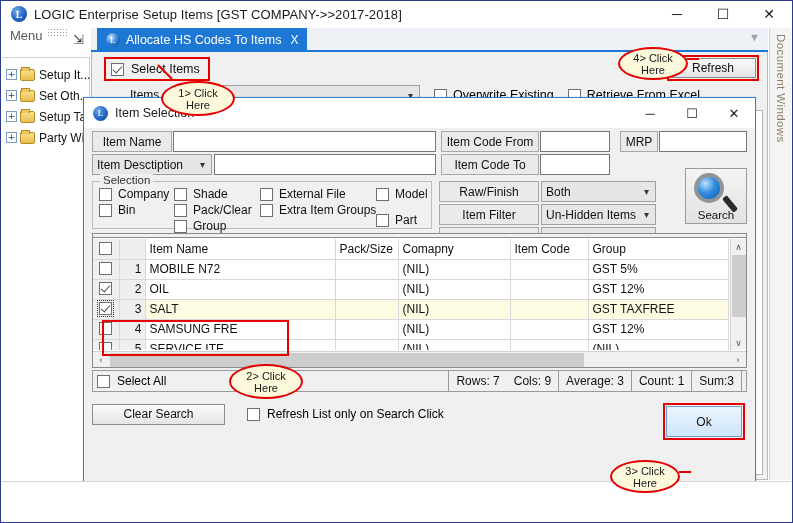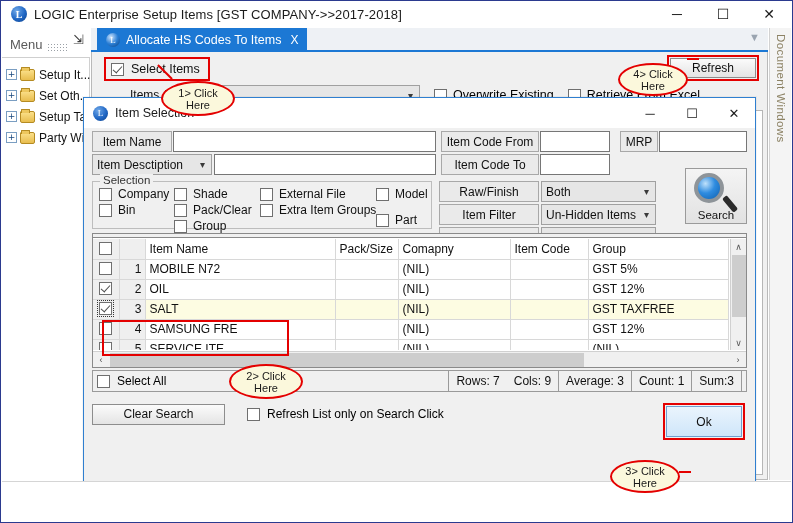--- a/index.html
+++ b/index.html
@@ -38,21 +38,21 @@
     display: flex; align-items: center;
   }
   .app-winbtn {
     width: 46px; height: 26px; display: flex; align-items: center; justify-content: center;
     color: #1b1b1b; font-size: 14px;
   }
 
   
   .menu-strip {
     position: absolute; left: 1px; top: 27px; width: 88px; height: 24px;
-    display: flex; align-items: flex-end; background: #ffffff;
+    display: flex; align-items: flex-start; background: #ffffff;
   }
   .menu-label { font-size: 13px; color: #5a5a5a; margin-left: 8px; }
   .menu-dots {
     margin-left: 4px; width: 22px; height: 9px;
     background-image: radial-gradient(#9aa0a6 0.7px, transparent 0.8px);
     background-size: 3px 3px;
   }
   .menu-pin {
     position: absolute; right: 6px; top: 4px;
     font-size: 13px; color: #3a3a3a;
@@ -664,19 +664,19 @@
     <span>2&gt; Click</span>
     <span>Here</span>
   </div>
 
   <div class="callout" style="left:609px;top:459px;width:70px;height:33px;">
     <span>3&gt; Click</span>
     <span>Here</span>
   </div>
   <div class="callout-tail" style="left:678px;top:470px;width:12px;"></div>
 
-  <div class="callout" style="left:617px;top:62px;width:70px;height:33px;">
+  <div class="callout" style="left:617px;top:46px;width:70px;height:33px;">
     <span>4&gt; Click</span>
     <span>Here</span>
   </div>
   <div class="callout-tail" style="left:686px;top:57px;width:12px;"></div>
 
 </div>
 
 </body></html>

